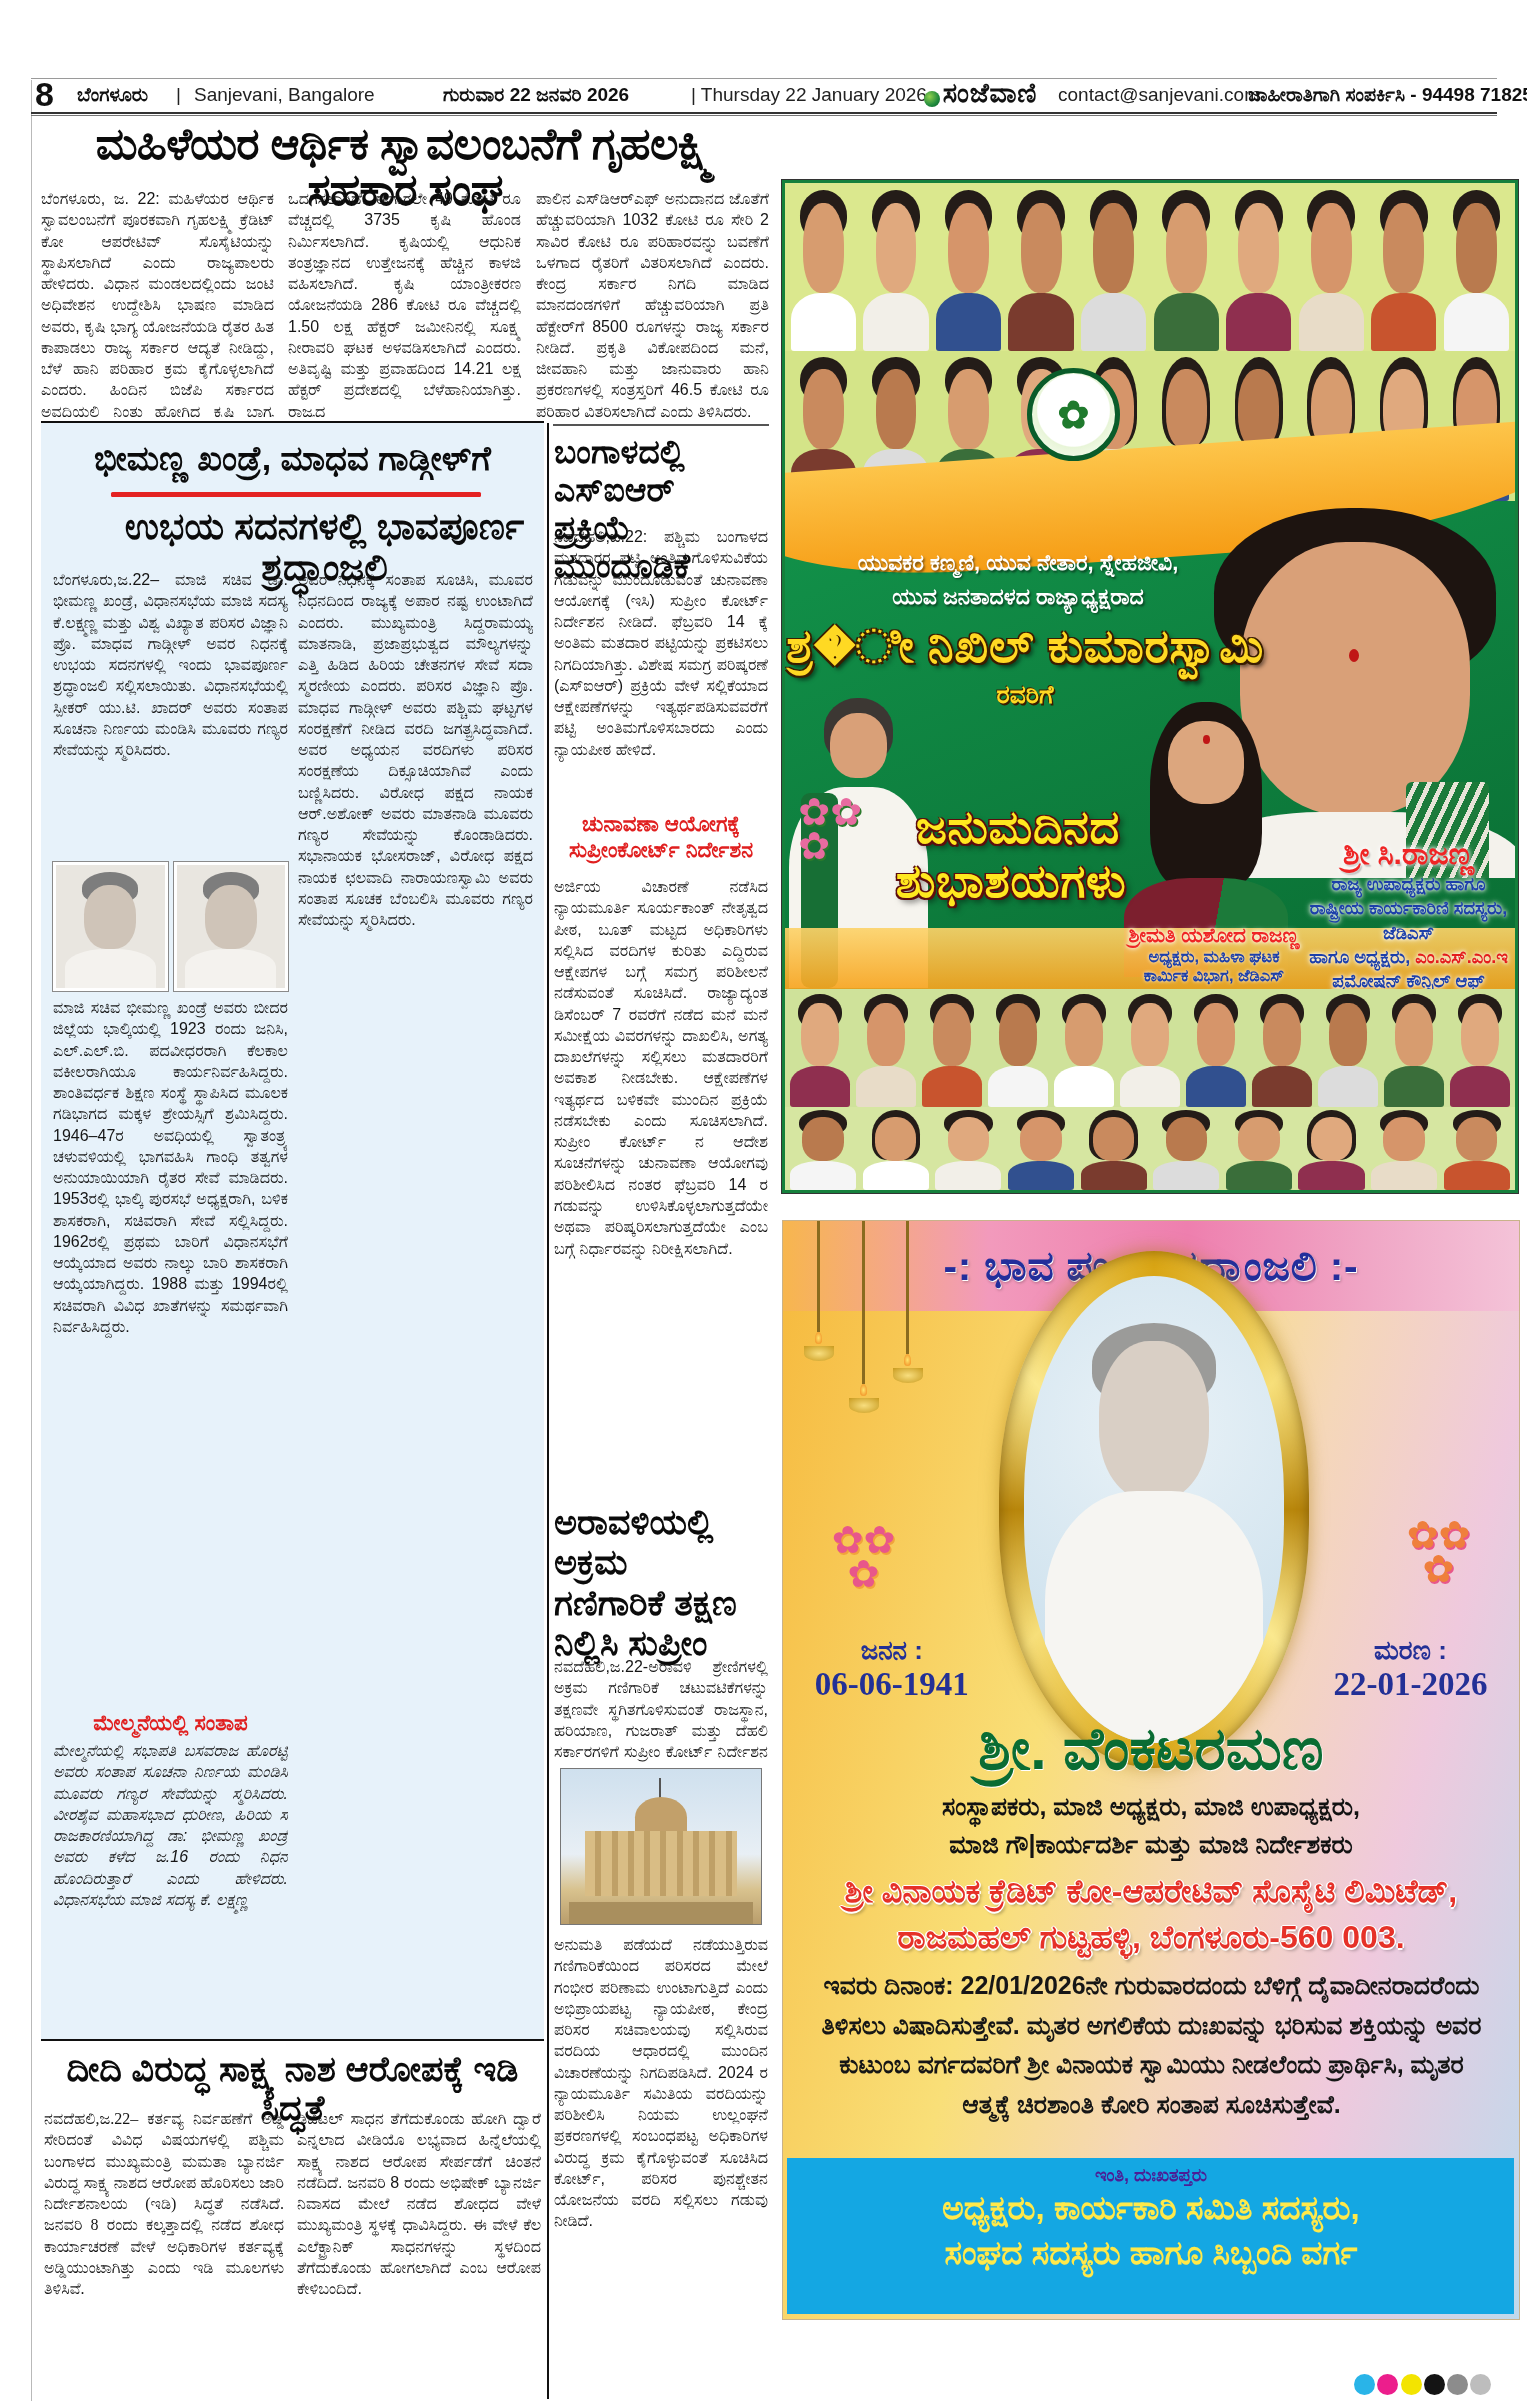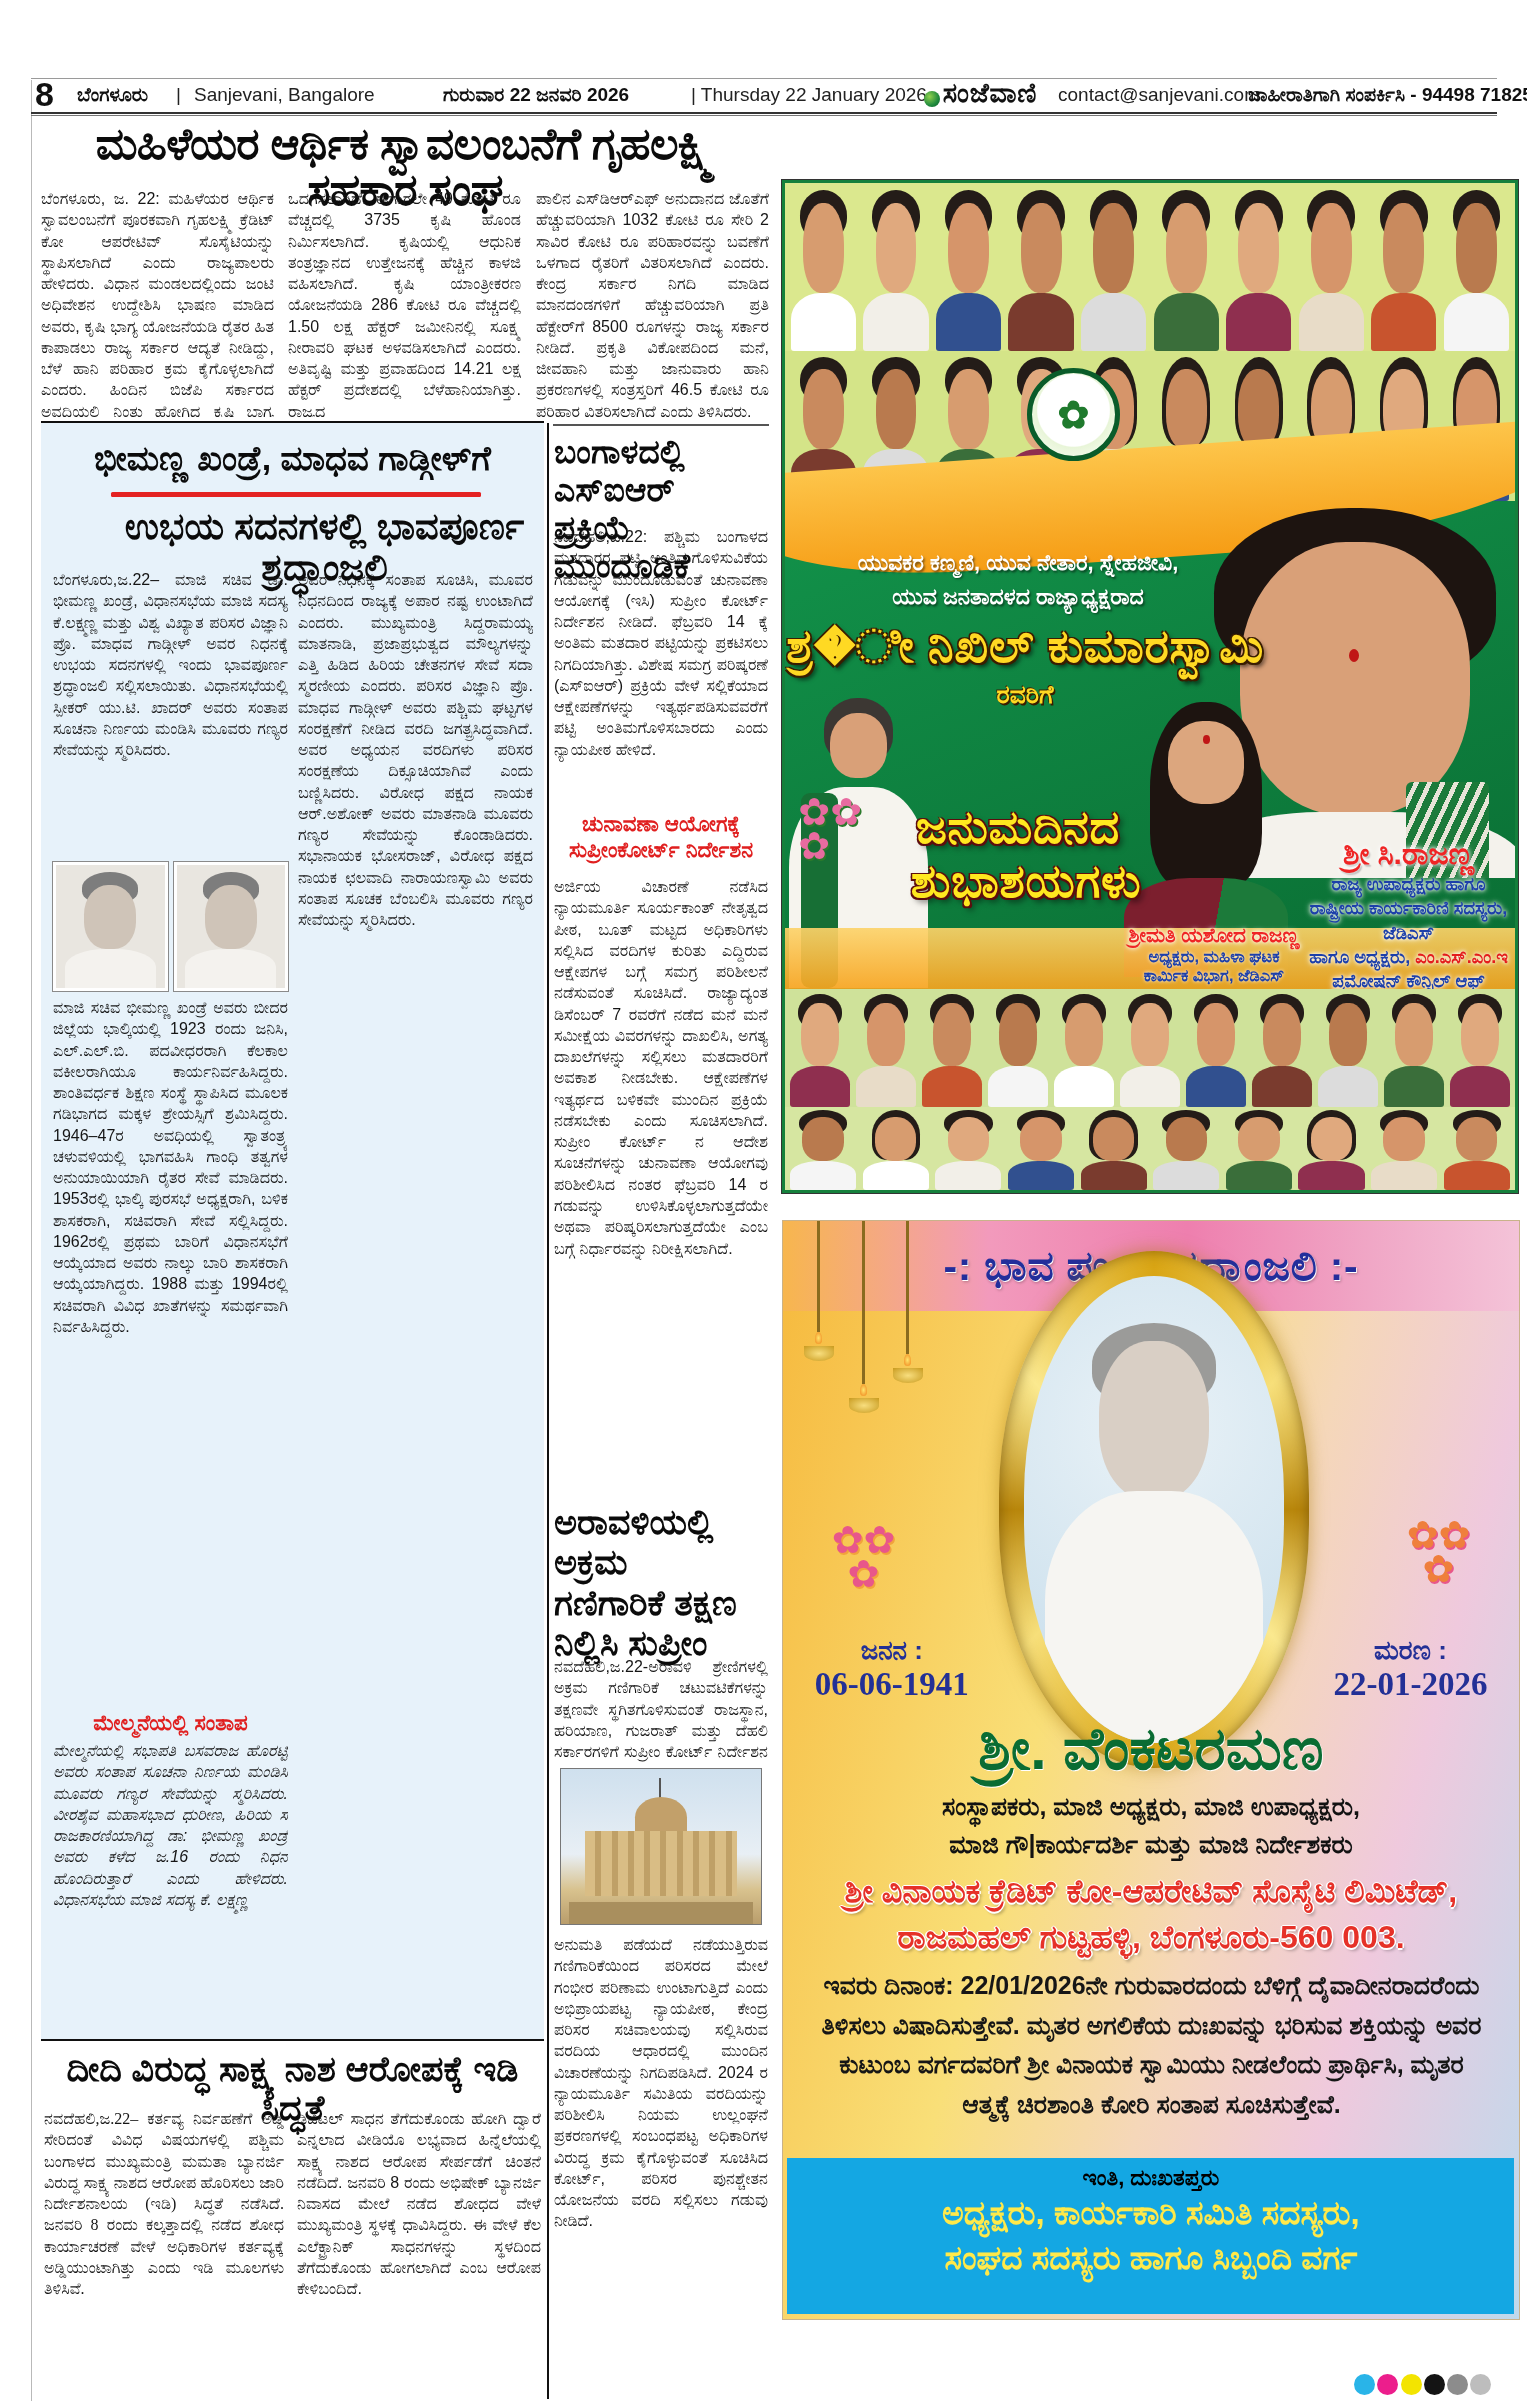--- a/index.html
+++ b/index.html
@@ -88,21 +88,21 @@
   .gold-frame .inner{position:absolute;left:25px;top:25px;right:25px;bottom:25px;border-radius:50%/47%;
               background:radial-gradient(circle at 50% 32%,#e9f2f7 0%,#cfe2ee 70%,#b9d3e4);overflow:hidden;}
   .obit-date-label{color:#233096;font-weight:800;font-size:26px;}
   .obit-date{color:#233096;font-weight:800;font-size:33px;font-family:"Liberation Serif",serif;}
   .obit-name{color:#0a6c33;font-weight:800;font-size:59px;text-shadow:0.7px 0.7px 0 #fff;}
   .obit-roles{color:#121212;font-weight:800;font-size:25px;}
   .obit-org{color:#e63128;font-weight:800;font-size:32px;
             text-shadow:1.5px 0 0 #fff,-1.5px 0 0 #fff,0 1.5px 0 #fff,0 -1.5px 0 #fff,2.2px 3px 3px rgba(0,0,0,.25);}
   .obit-body{color:#161616;font-weight:700;font-size:25px;line-height:1.58;}
   .obit-blue{background:#14a7e3;}
-  .obit-signoff{color:#000000;font-weight:800;font-size:22px;}
+  .obit-signoff{color:#4c1d95;font-weight:800;font-size:18px;}
   .obit-footer{color:#ffe94a;font-weight:800;font-size:33px;line-height:1.35;}
   .lamp{position:absolute;width:33px;}
   .lamp .chain{margin:0 auto;width:2.2px;background:#8a6b1f;}
   .lamp .bowl{width:30px;height:15px;background:radial-gradient(#f8de7e,#c89a1e);border-radius:0 0 50% 50%;margin:0 auto;}
   .lamp .flame{width:7.4px;height:12px;background:radial-gradient(#ffe66e,#f07f16);border-radius:50% 50% 50% 50%/60% 60% 40% 40%;margin:0 auto 1.5px;}
 
   .dot{position:absolute;width:21.4px;height:21.4px;border-radius:50%;}
 </style>
 </head>
 <body>
@@ -315,21 +315,21 @@
       </div>
 
       <div class="ad-white ctr" style="position:absolute;left:0px;top:49px;width:466px;">ಯುವಕರ ಕಣ್ಮಣಿ, ಯುವ ನೇತಾರ, ಸ್ನೇಹಜೀವಿ,</div>
       <div class="ad-white ctr" style="position:absolute;left:0px;top:83px;width:466px;">ಯುವ ಜನತಾದಳದ ರಾಜ್ಯಾಧ್ಯಕ್ಷರಾದ</div>
       <div class="honoree ctr" style="position:absolute;left:0px;top:118px;width:480px;">ಶ್ರ�ೀ ನಿಖಿಲ್ ಕುಮಾರಸ್ವಾಮಿ</div>
       <div class="honoree-sfx ctr" style="position:absolute;left:0px;top:179px;width:480px;">ರವರಿಗೆ</div>
 
       <div class="flowers abs pre" style="left:13.3px;top:294px;width:81px;color:#e86ba0;text-shadow:1.5px 1.5px 0 #2c7a2c;">✿✿
 ✿</div>
       <div class="greet ctr" style="position:absolute;left:78px;top:299px;width:310px;">ಜನುಮದಿನದ</div>
-      <div class="greet ctr" style="position:absolute;left:86px;top:353px;width:310px;">ಶುಭಾಶಯಗಳು</div>
+      <div class="greet ctr" style="position:absolute;left:71px;top:353px;width:310px;">ಶುಭಾಶಯಗಳು</div>
 
       <div class="abs" style="left:0;top:427px;width:100%;height:61px;background:linear-gradient(#fcd36a,#f7a41f);opacity:.92;"></div>
 
       <div class="abs ctr" style="left:318px;top:423px;width:222px;">
         <div class="spouse-name">ಶ್ರೀಮತಿ ಯಶೋದ ರಾಜಣ್ಣ</div>
         <div class="spouse-line">ಅಧ್ಯಕ್ಷರು, ಮಹಿಳಾ ಘಟಕ</div>
         <div class="spouse-line">ಕಾರ್ಮಿಕ ವಿಭಾಗ, ಜೆಡಿಎಸ್</div>
       </div>
 
       <div class="abs ctr" style="left:517px;top:336px;width:213px;">

